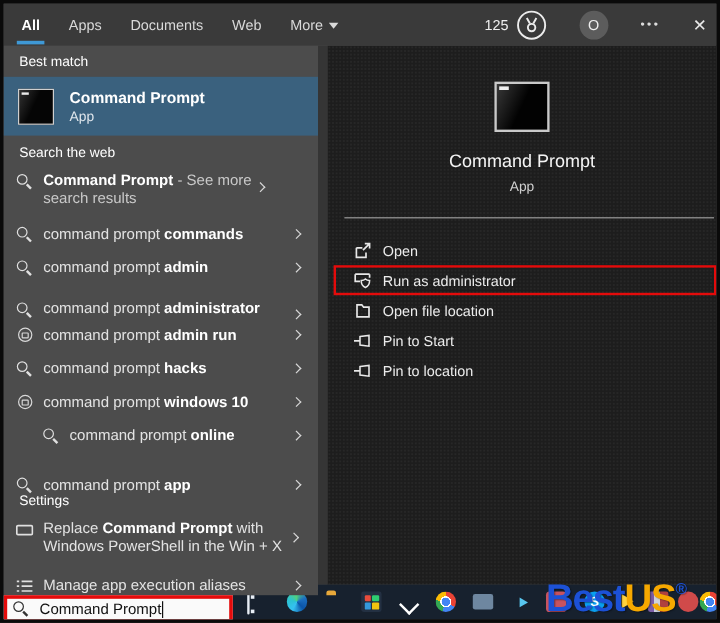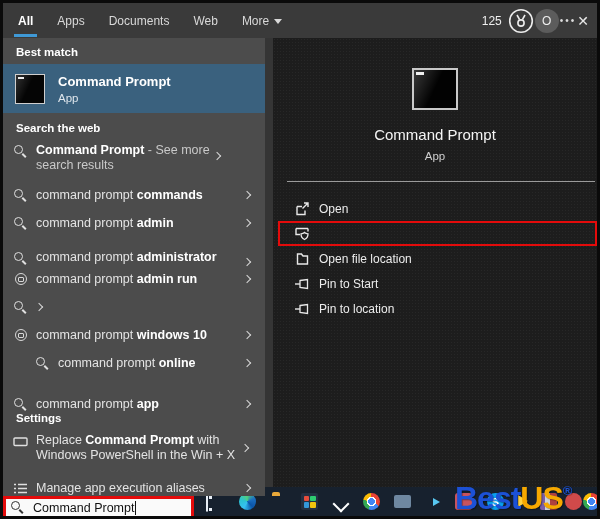--- a/index.html
+++ b/index.html
@@ -7,29 +7,29 @@
   body { font-family:"Liberation Sans", sans-serif; background:#000; }
   .page { position:relative; width:600px; height:519px; background:#4c4c4c; border:3px solid #0a0a0a; overflow:hidden; }
 
   
   .topbar { position:absolute; left:0; top:0; width:594px; height:35px; background:#3a3a3a; z-index:6; }
   .tabs { position:absolute; left:15px; top:0; height:35px; display:flex; align-items:center; gap:24px; }
   .tab { color:#d9d9d9; font-size:12px; position:relative; height:35px; display:flex; align-items:center; gap:5px; cursor:default; }
   .tab.active { color:#fff; font-weight:bold; }
   .tab.active::after { content:""; position:absolute; left:-4px; right:-4px; bottom:1px; height:3px; background:#3f99d6; }
   .tab-caret { width:0; height:0; border-left:4px solid transparent; border-right:4px solid transparent; border-top:5px solid #d9d9d9; margin-top:1px; }
-  .topbar-right { position:absolute; right:8px; top:0; height:35px; display:flex; align-items:center; gap:1px; }
+  .topbar-right { position:absolute; right:8px; top:0; height:35px; display:flex; align-items:center; gap:27px; }
   .rewards { display:flex; align-items:center; gap:6px; color:#eee; font-size:12px; }
   .avatar { width:24px; height:24px; border-radius:50%; background:#5c5c5c; color:#eee; font-size:12px; display:flex; align-items:center; justify-content:center; }
   .dots { color:#ddd; font-size:10px; letter-spacing:2px; }
   .close { color:#e8e8e8; font-size:14px; }
 
   
   .left-panel { position:absolute; left:0; top:35px; width:262px; height:458px; background:#4c4c4c; z-index:3; }
-  .sec-header { position:absolute; left:13px; color:#fff; font-size:11.5px; font-weight:bold; }
+  .sec-header { position:absolute; left:13px; color:#fff; font-size:11.5px; font-weight:normal; }
   .bm-row { position:absolute; left:0; top:26px; width:262px; height:49px; background:#3a617e; display:flex; align-items:center; }
   .cmd-icon-sm { width:30px; height:30px; margin-left:12px; background:#050505; border:1px solid #cfcfcf; position:relative; }
   .cmd-icon-sm::before { content:""; position:absolute; left:2px; top:2px; width:6px; height:2px; background:#e8e8e8; }
   .cmd-icon-sm::after { content:""; position:absolute; inset:0; background:linear-gradient(115deg, rgba(255,255,255,0.18), rgba(255,255,255,0) 45%); }
   .bm-text { margin-left:13px; }
   .bm-title { color:#fff; font-size:13px; font-weight:bold; }
   .bm-sub { color:#dfe6ec; font-size:11.5px; margin-top:3px; }
 
   .lrow { position:absolute; left:0; width:262px; height:28px; display:flex; align-items:center; padding-left:10px; }
   .lrow .ic { width:15px; display:flex; justify-content:center; margin-right:8px; flex:none; }
@@ -201,20 +201,21 @@
           <span class="sug"></span>
         </span>
       <span class="row-text"><span>command prompt </span><b>admin run</b></span>
       <span class="chev"></span>
     </div>
 
     <div class="lrow" style="top:255px;">
       <span class="ic">
           <span class="mag"></span>
         </span>
+      <span class="row-text"><span>command prompt </span><b>hacks</b></span>
       <span class="chev"></span>
     </div>
 
     <div class="lrow" style="top:283px;">
       <span class="ic">
           <span class="sug"></span>
         </span>
       <span class="row-text"><span>command prompt </span><b>windows 10</b></span>
       <span class="chev"></span>
     </div>
@@ -280,20 +281,21 @@
       </div>
 
       <div class="action-row">
         <span class="aic">
           <svg class="line" width="16" height="15" viewBox="0 0 16 15">
             <path d="M2 2.5 h12 M2 2.5 v6 h4" fill="none" stroke="#e8e8e8" stroke-width="1.4"></path>
             <path d="M14 2.5 v3" fill="none" stroke="#e8e8e8" stroke-width="1.4"></path>
             <path d="M10.5 6.5 c1 1 2.5 1.3 3.5 1.3 0 3.2 -1.6 5 -3.5 5.7 -1.9 -0.7 -3.5 -2.5 -3.5 -5.7 1 0 2.5 -0.3 3.5 -1.3 z" fill="none" stroke="#e8e8e8" stroke-width="1.3"></path>
           </svg>
         </span>
+        <span>Run as administrator</span>
         <span class="red-box"></span>
       </div>
 
       <div class="action-row">
         <span class="aic">
           <svg class="line" width="15" height="15" viewBox="0 0 15 15">
             <path d="M2.5 3 h4 l1.5 2 h4.5 v8 h-10 z" fill="none" stroke="#e8e8e8" stroke-width="1.4"></path>
           </svg>
         </span>
         <span>Open file location</span>

